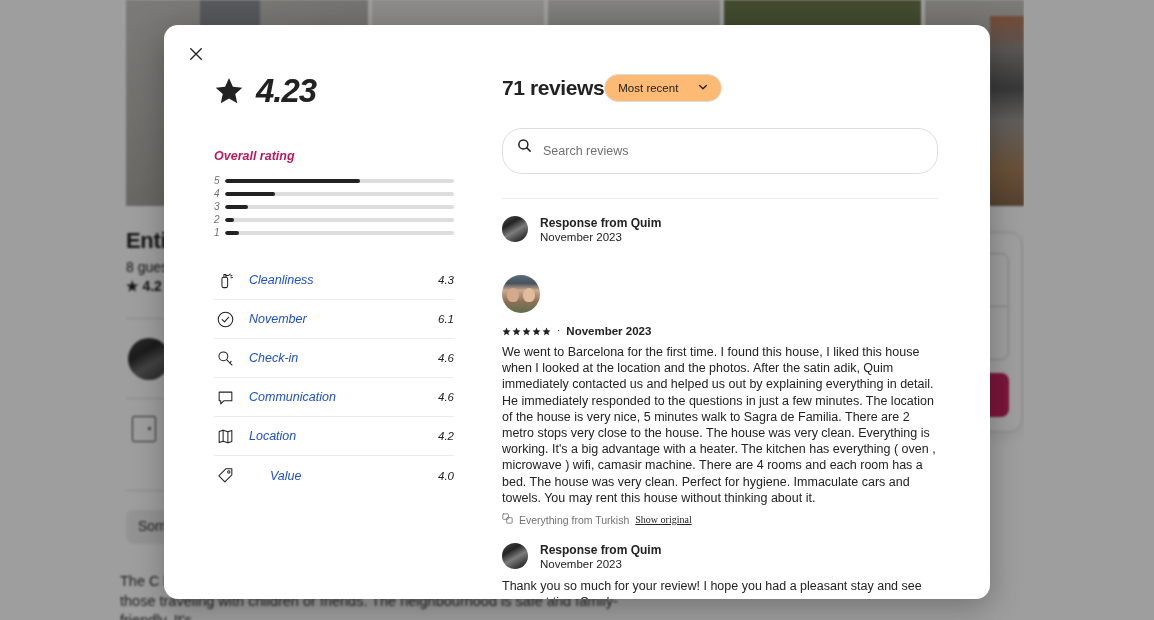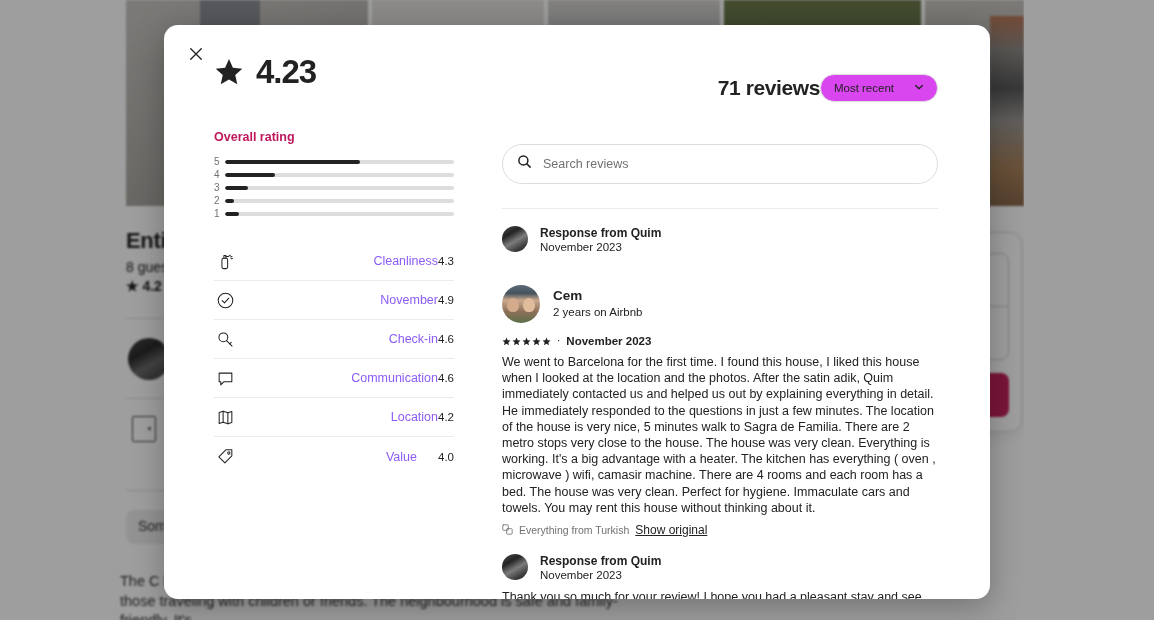--- a/index.html
+++ b/index.html
@@ -80,54 +80,54 @@
   }
   .close-btn {
     position:absolute; left:16px; top:14px; width:32px; height:32px; border:none; background:transparent;
     border-radius:50%; cursor:pointer; display:flex; align-items:center; justify-content:center;
   }
   .close-btn svg{ width:14px; height:14px; }
 
   .modal-body { position:absolute; left:0; top:0; width:826px; height:574px; display:flex; }
 
   
-  .left-col { width:326px; padding:30px 0 0 50px; flex:none; }
+  .left-col { width:326px; padding:49px 0 0 50px; flex:none;font-style:italic; }
   .score-row { display:flex; align-items:center; gap:12px; margin-bottom:42px;}
   .score-star svg{ width:30px; height:30px; display:block;}
   .score-num { font-size:33px; font-weight:700; color:#222; letter-spacing:-1px; line-height:1;}
 
   .overall-label { font-size:12.5px; font-weight:600; color:#be185d; margin-bottom:11px;}
   .bars { width:240px; }
   .bar-row { display:flex; align-items:center; height:13px; }
   .bar-num { width:11px; font-size:10px; color:#717171; line-height:1;}
   .bar-track { flex:1; height:4px; background:#dddddd; border-radius:2px; position:relative; overflow:hidden;}
   .bar-fill { position:absolute; left:0; top:0; height:4px; background:#222222; border-radius:2px;}
 
   .cat-list { width:240px; margin-top:22px;}
   .cat-row { display:flex; align-items:center; height:39px; border-bottom:1px solid #ebebeb; }
   .cat-row:last-child { border-bottom:none;gap:21px; }
   .cat-ico { width:22px; height:22px; flex:none; display:flex; align-items:center; justify-content:center;}
   .cat-ico svg{ width:19px; height:19px; }
-  .cat-name { flex:1; font-size:12.5px; color:#8b5cf6; margin-left:13px;text-align:right;}
+  .cat-name { flex:1; font-size:12.5px; color:#1d4ed8; margin-left:13px;}
   .cat-val { font-size:11.5px; color:#222;}
 
   
   .right-col { flex:1; padding:49px 52px 0 12px; position:relative; min-width:0;}
-  .rc-head { display:flex; align-items:center; justify-content:flex-end; margin-bottom:42px;}
+  .rc-head { display:flex; align-items:center; justify-content:flex-start; margin-bottom:26px;}
   .rc-title { font-size:21px; font-weight:700; color:#222; letter-spacing:-.4px;}
   .sort-btn {
-    display:flex; align-items:center; gap:20px; border:1px solid #dddddd; background:#d946ef;
+    display:flex; align-items:center; gap:20px; border:1px solid #dddddd; background:#fdba74;
     border-radius:20px; padding:7px 13px; font-size:11.5px; color:#222; cursor:pointer;
     font-family:"Liberation Sans", sans-serif;
   }
   .sort-btn svg{ width:10px; height:10px;}
 
   .search-wrap { position:relative; margin-bottom:24px;}
   .search-input {
-    width:100%; height:40px; border:1px solid #dddddd; border-radius:20px;
+    width:100%; height:46px; border:1px solid #dddddd; border-radius:20px;
     padding:0 14px 0 40px; font-size:12.5px; color:#222; outline:none;
     font-family:"Liberation Sans", sans-serif; background:#fff;
   }
   .search-input::placeholder{ color:#717171;}
   .search-ico { position:absolute; left:15px; top:10px; width:15px; height:15px; pointer-events:none;}
   .search-ico svg{ width:15px; height:15px;}
 
   .divider { height:1px; background:#ebebeb; margin-bottom:17px;}
 
   .review-list { }
@@ -149,21 +149,21 @@
   .stars-line { display:flex; align-items:center; gap:6px; margin-bottom:7px;}
   .stars { display:flex; gap:1px;}
   .stars svg{ width:9px; height:9px;}
   .dot { color:#222; font-size:10px; line-height:10px;}
   .rev-date { font-size:11.5px; font-weight:600; color:#222;}
 
   .rev-text { font-size:12.5px; color:#222; line-height:16.2px; }
 
   .translated { display:flex; align-items:center; gap:6px; margin-top:7px; font-size:10.5px; color:#717171;}
   .translated svg{ width:11px; height:11px;}
-  .show-orig { color:#222; text-decoration:underline; cursor:pointer; font-size:12px;}
+  .show-orig { color:#222; text-decoration:underline; cursor:pointer; font-size:10px;font-family:Liberation Serif, serif;}
 
   .resp-block2 { margin-top:17px; }
 </style>
 </head>
 <body>
 
 <div id="page-root">
 
   <div class="bg-page">
     <div class="gallery">
@@ -274,21 +274,21 @@
           </div>
 
           <div class="cat-row">
             <span class="cat-ico">
               <svg viewBox="0 0 24 24" fill="none" stroke="#222" stroke-width="1.3" stroke-linecap="round" stroke-linejoin="round">
                 <circle cx="12" cy="12" r="9.2"></circle>
                   <path d="M7.8 12.2l2.9 2.9 5.5-6"></path>
               </svg>
             </span>
             <span class="cat-name">November</span>
-            <span class="cat-val">4.9</span>
+            <span class="cat-val">6.1</span>
           </div>
 
           <div class="cat-row">
             <span class="cat-ico">
               <svg viewBox="0 0 24 24" fill="none" stroke="#222" stroke-width="1.3" stroke-linecap="round" stroke-linejoin="round">
                 <circle cx="9.3" cy="9.3" r="5.6"></circle>
                   <path d="M13.3 13.3l7 7"></path>
                   <path d="M17.4 17.4l1.8-1.8"></path>
               </svg>
             </span>
@@ -362,24 +362,20 @@
           <div class="host-resp">
             <span class="resp-ava"></span>
             <span class="resp-meta">
               <div class="rm-name">Response from Quim</div>
               <div class="rm-date">November 2023</div>
             </span>
           </div>
 
           <div class="reviewer">
             <span class="rev-ava"></span>
-            <span>
-              <div class="rev-name">Cem</div>
-              <div class="rev-tenure">2 years on Airbnb</div>
-            </span>
           </div>
 
           <div class="stars-line">
             <span class="stars">
                 <svg viewBox="0 0 24 24" fill="#222">
                   <path d="M12 1.6l3.1 6.9 7.5.8-5.6 5.1 1.6 7.4-6.6-3.8-6.6 3.8 1.6-7.4L1.4 9.3l7.5-.8z"></path>
                 </svg>
                 <svg viewBox="0 0 24 24" fill="#222">
                   <path d="M12 1.6l3.1 6.9 7.5.8-5.6 5.1 1.6 7.4-6.6-3.8-6.6 3.8 1.6-7.4L1.4 9.3l7.5-.8z"></path>
                 </svg>

